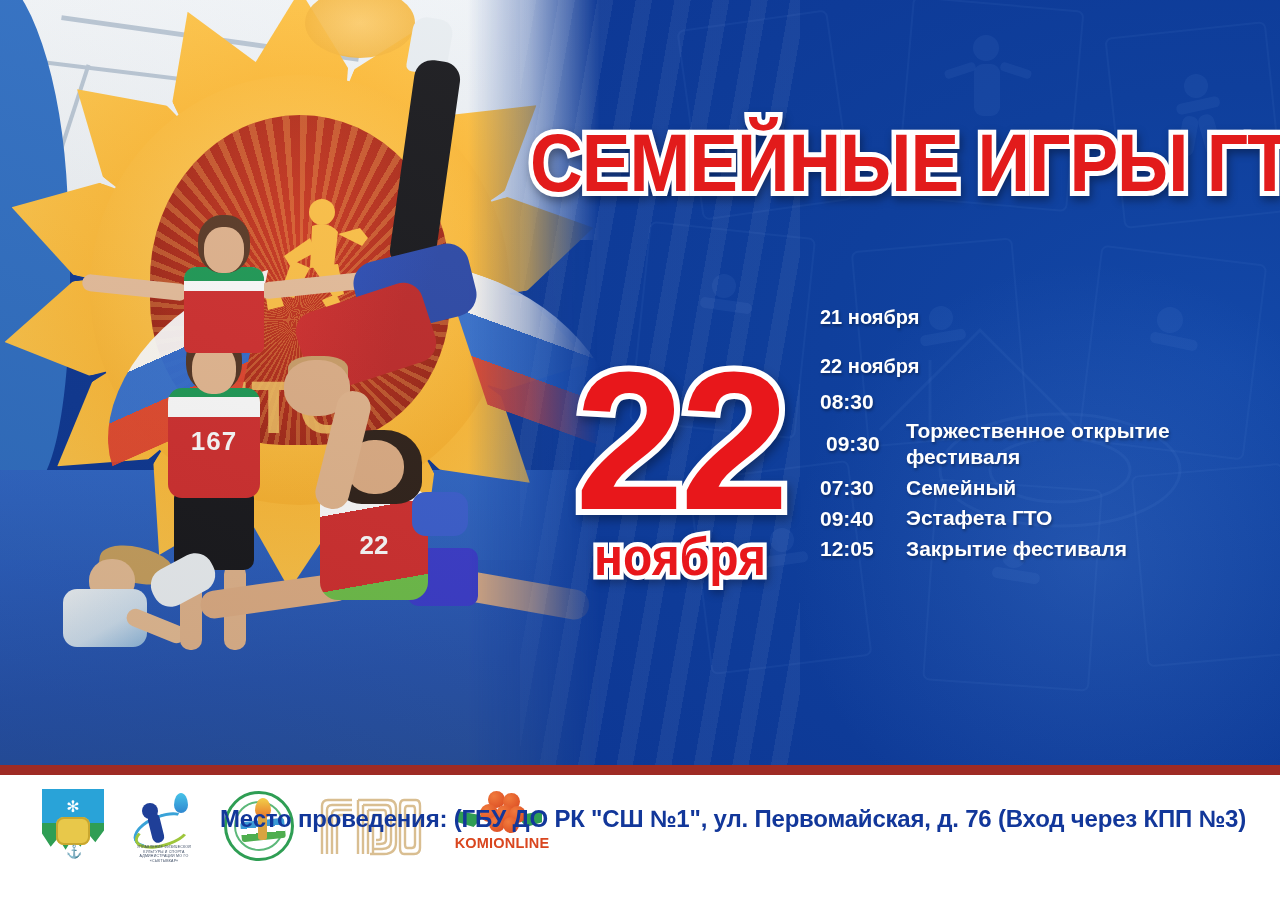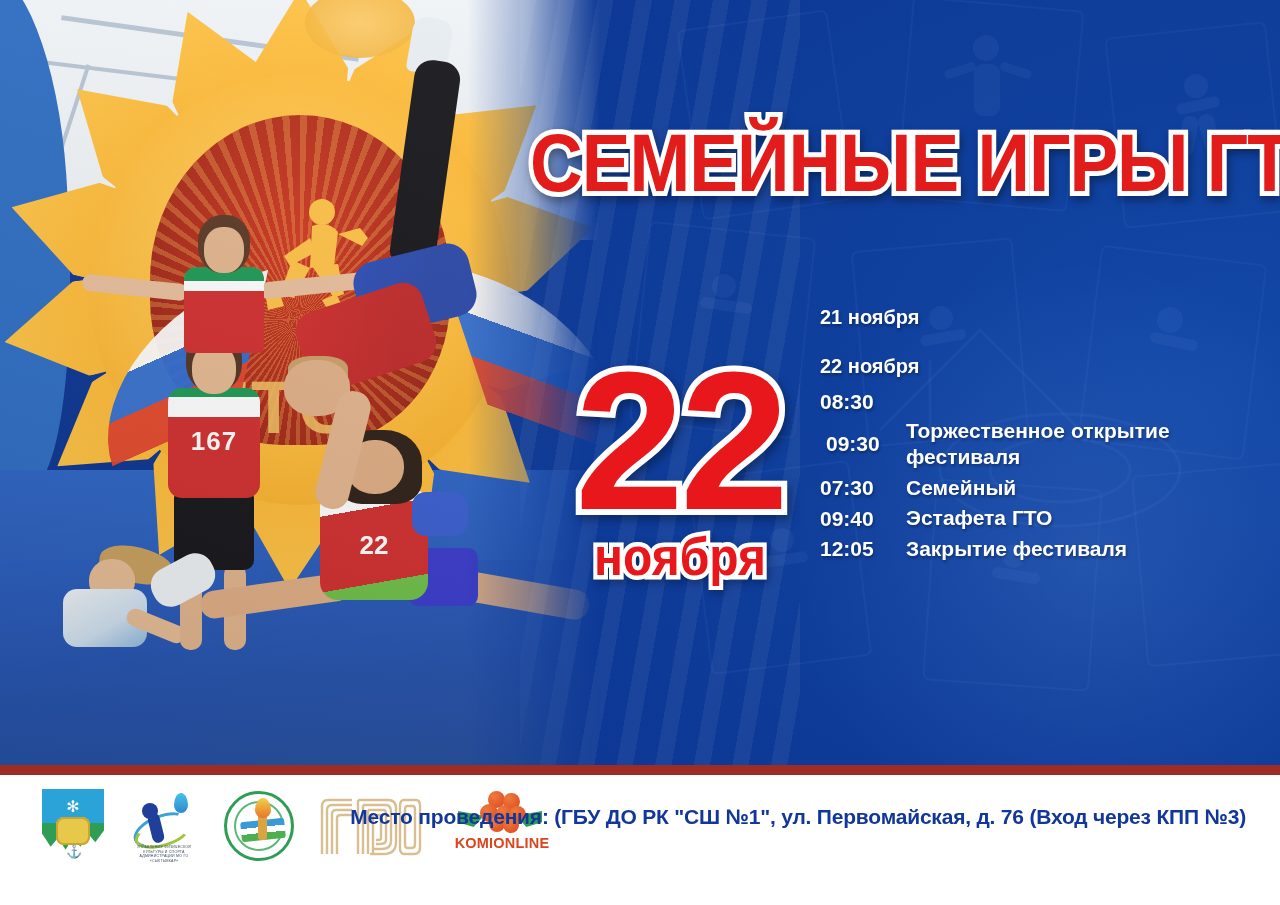--- a/index.html
+++ b/index.html
@@ -290,21 +290,21 @@
   .lg-komi .berry { position:absolute; left:30px; top:2px; width:48px; height:42px; }
   .lg-komi .b { position:absolute; border-radius:50%; background: radial-gradient(circle at 34% 30%, #f07a3c, #d9461f); }
   .lg-komi .lf { position:absolute; background:#2f9e54; }
   .lg-komi .txt { position:absolute; left:0; top:46px; width:112px; text-align:center;
       font-size:14.5px; font-weight:700; color:#d9461f; letter-spacing:.2px; }
 
   .contacts { position:absolute; right:34px; top:16px; text-align:right; white-space:nowrap; }
   .contact-row { display:flex; justify-content:flex-end; align-items:center; gap:34px; }
   .contact { display:flex; align-items:center; gap:8px; color:#12379a; font-weight:700; font-size:18px; }
   .ic { width:20px; height:20px; flex:0 0 20px; }
-  .venue { margin-top:14px; color:#12379a; font-weight:700; font-size:21px; letter-spacing:-.2px; }
+  .venue { margin-top:14px; color:#12379a; font-weight:700; font-size:24px; letter-spacing:-.2px; }
 </style>
 </head>
 <body>
 
 <div class="poster">
 
   <div class="stage">
 
     <div class="bg-pattern">
       <svg width="1280" height="765" viewBox="0 0 1280 765" xmlns="http://www.w3.org/2000/svg">

